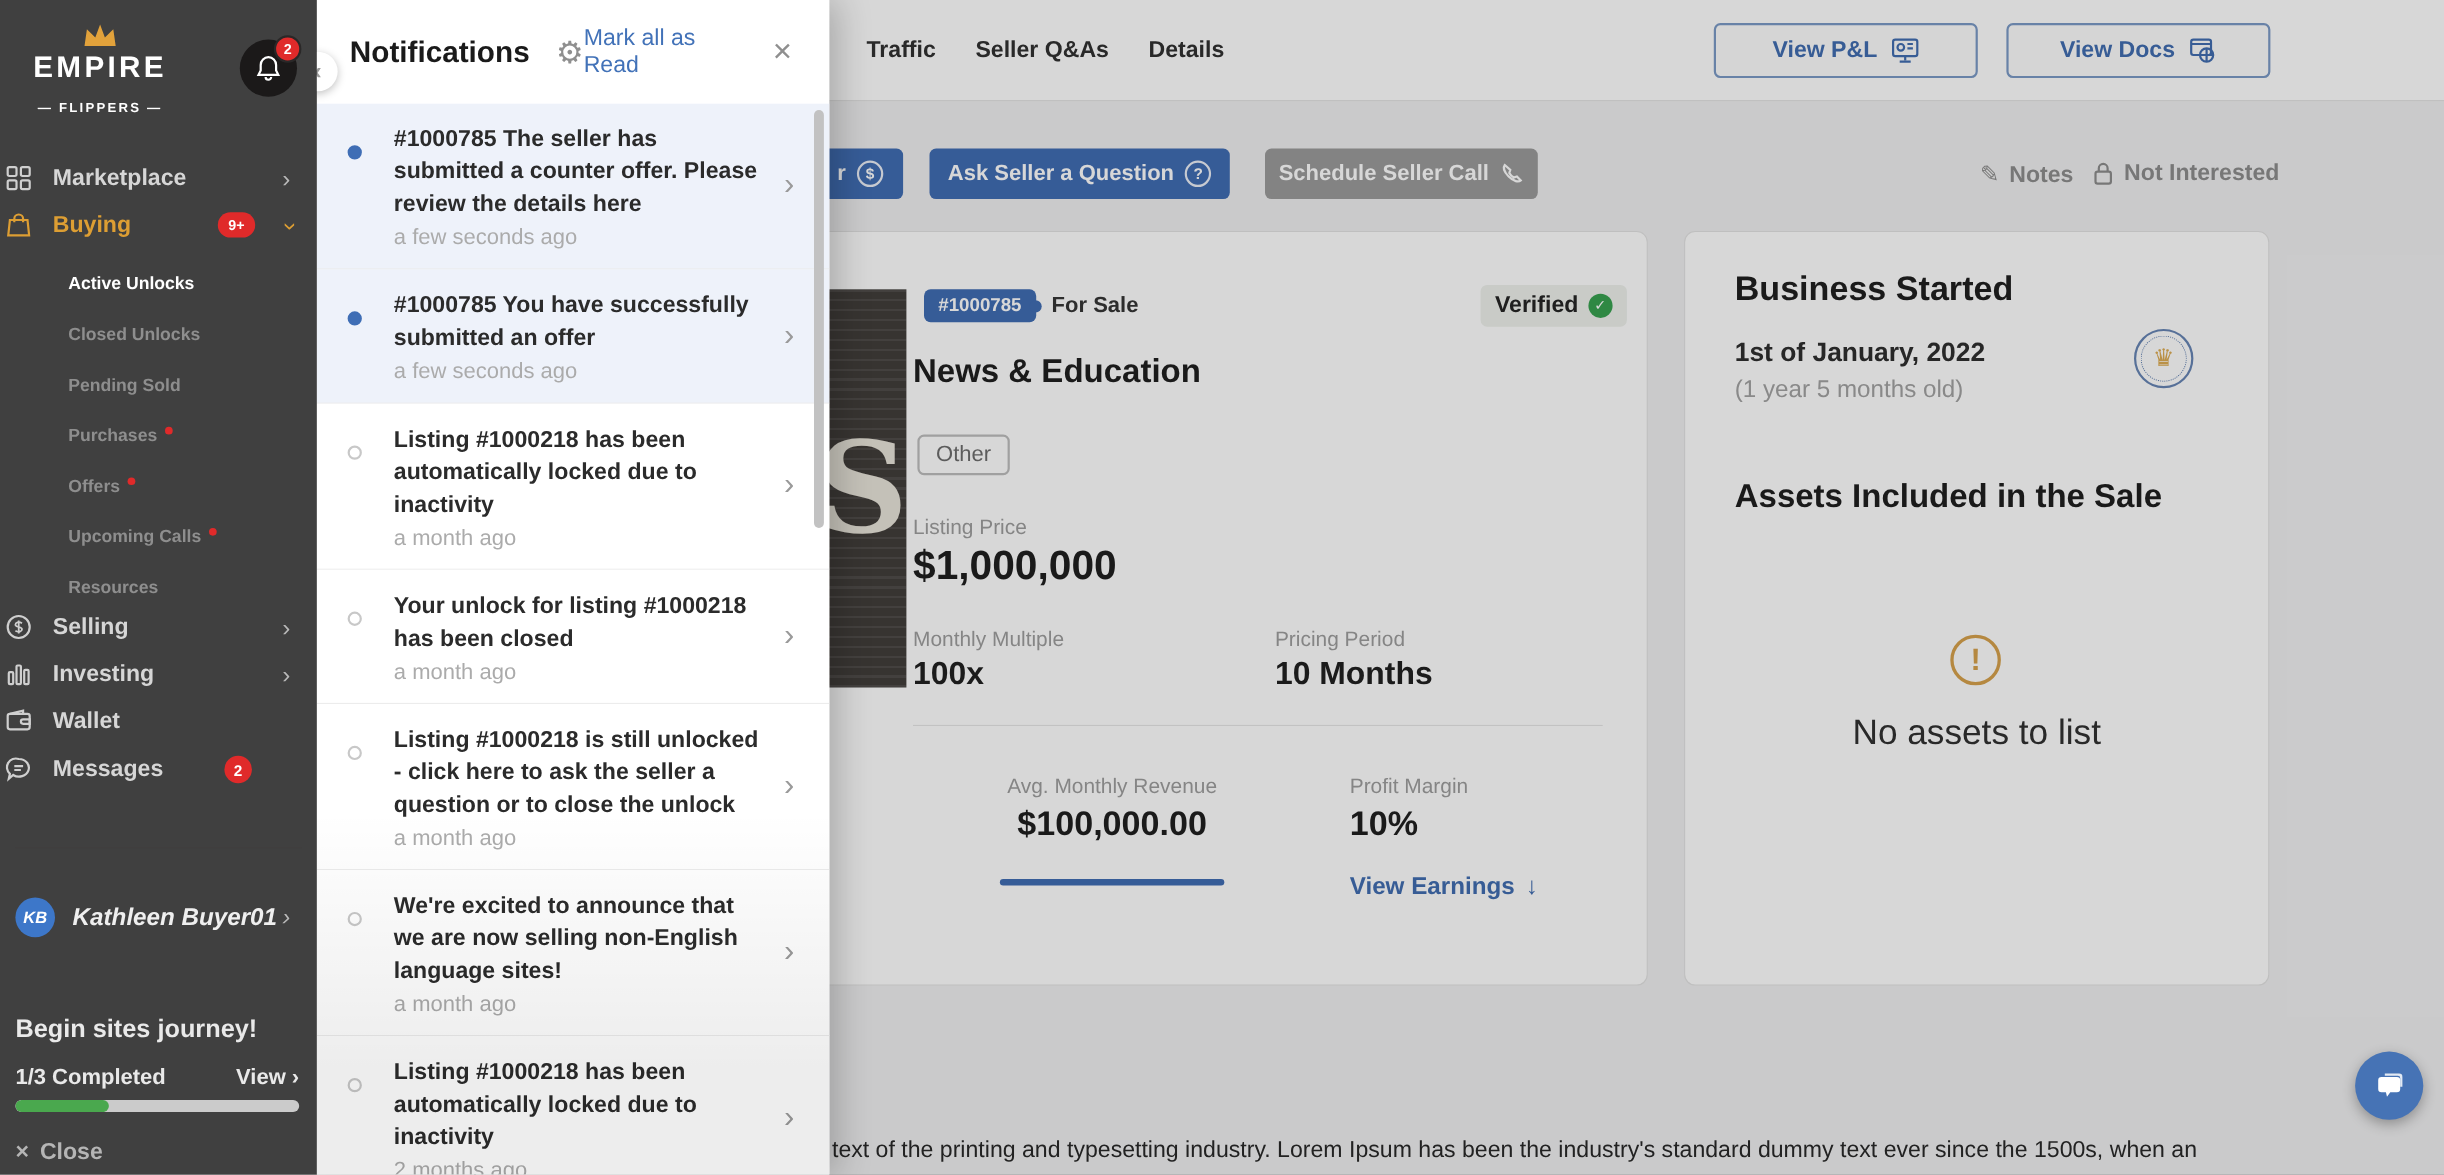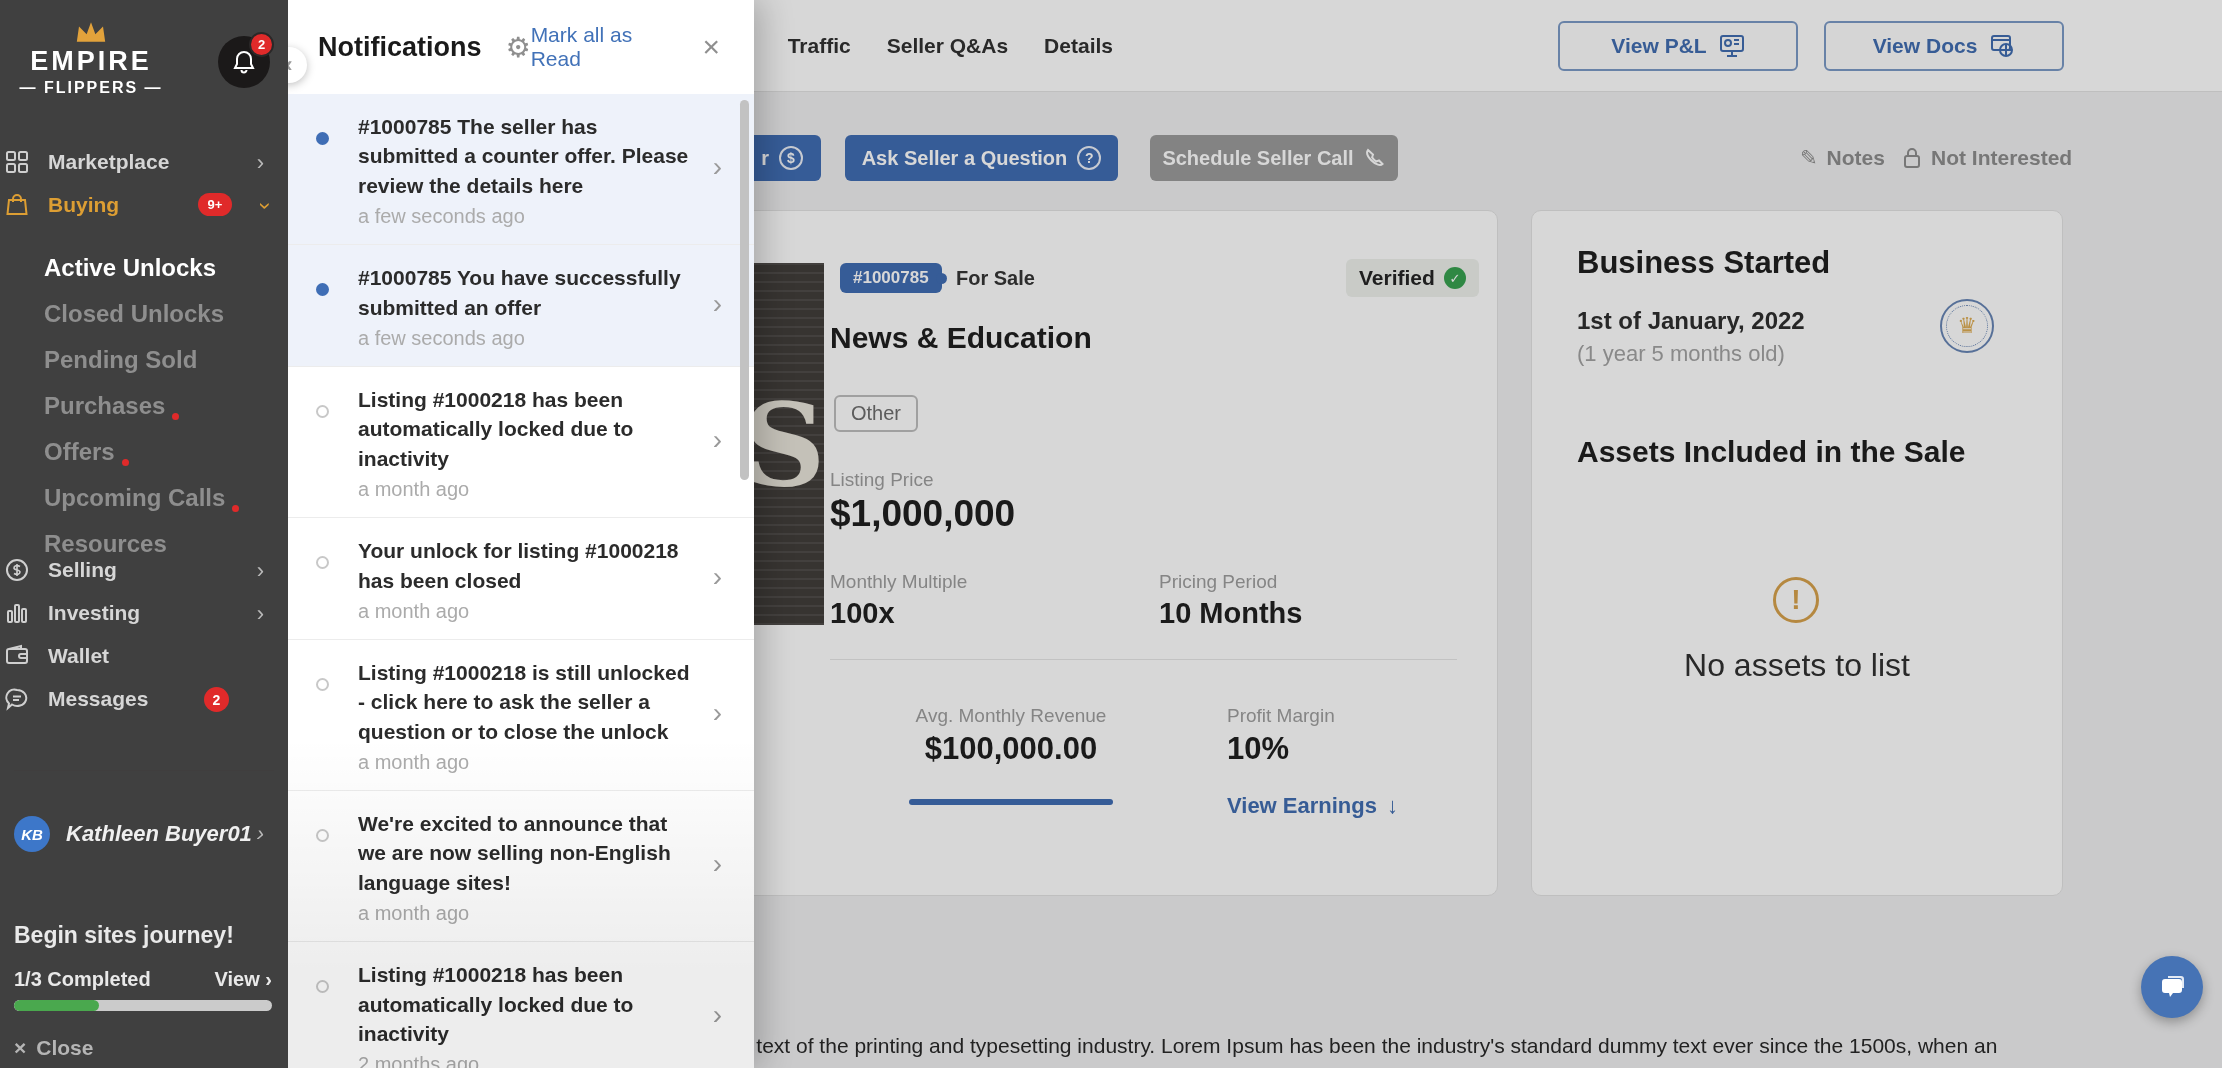--- a/index.html
+++ b/index.html
@@ -65,32 +65,32 @@
   .ntext { font-size:21px; font-weight:700; color:#2b2b2b; line-height:1.4; width:342px; }
   .ntime { margin-top:5px; font-size:20px; color:#ababab; }
   .nchev { position:absolute; right:32px; top:50%; transform:translateY(-55%); font-size:28px; color:#9a9a9a; }
   .pfade { position:absolute; left:0; right:0; bottom:0; height:330px; background:linear-gradient(180deg,rgba(0,0,0,0) 0%,rgba(0,0,0,.07) 70%); pointer-events:none; }
   .pscroll { position:absolute; right:5px; top:100px; width:9px; height:380px; background:#c2c2c2; border-radius:5px; }
 
   
   .sidebar { position:absolute; left:0; top:0; width:288px; height:1068px; background:#404040; z-index:20; color:#d6d6d6; }
   .logo { position:absolute; left:16px; top:20px; width:150px; text-align:center; color:#fff; }
   .logo .l1 { font-size:27px; font-weight:800; letter-spacing:3px; margin-top:2px; }
-  .logo .l2 { font-size:16px; font-weight:700; letter-spacing:2px; margin-top:2px; }
+  .logo .l2 { font-size:12px; font-weight:700; letter-spacing:2px; margin-top:14px; }
   .bell-wrap { position:absolute; left:218px; top:36px; width:52px; height:52px; background:#1b1919; border-radius:50%; display:flex; align-items:center; justify-content:center; }
   .bell-badge { position:absolute; right:-4px; top:-4px; width:25px; height:25px; background:#e02a2a; border:2px solid #2a2828; border-radius:50%; color:#fff; font-size:13px; font-weight:700; display:flex; align-items:center; justify-content:center; }
   .nav { position:absolute; left:0; top:150px; right:0; }
   .nrow { position:relative; height:43px; display:flex; align-items:flex-start; padding-left:4px; font-size:21px; font-weight:700; color:#d6d6d6; }
   .nrow .ico { width:26px; margin-right:18px; display:flex; justify-content:center; }
   .nrow .chev { position:absolute; right:24px; color:#b9b9b9; font-size:22px; font-weight:400; }
   .nrow.orange, .nrow.orange .chev { color:#dd9e33; }
   .chev.down { transform:rotate(90deg); right:20px; }
   .nbadge { position:absolute; right:56px; min-width:34px; height:23px; padding:0 7px; background:#e02a2a; border-radius:12px; color:#fff; font-size:13px; font-weight:700; display:flex; align-items:center; justify-content:center; }
   .msg-badge { position:absolute; left:204px; width:25px; height:25px; background:#e02a2a; border-radius:50%; color:#fff; font-size:14px; font-weight:700; display:flex; align-items:center; justify-content:center; }
-  .srow { height:46px; display:flex; align-items:flex-end; padding-left:44px; font-size:24px; font-weight:600; color:#8e8e8e; }
+  .srow { height:46px; display:flex; align-items:center; padding-left:62px; font-size:16px; font-weight:600; color:#8e8e8e; }
   .srow.active { color:#ffffff; font-weight:700; }
   .rdot { width:7px; height:7px; background:#e02a2a; border-radius:50%; margin:-12px 0 0 7px; }
   .sdivider { position:absolute; left:14px; right:14px; top:770px; height:1px; background:#403e3e; }
   .user { position:absolute; left:0; top:808px; right:0; height:52px; display:flex; align-items:center; padding-left:14px;font-style:italic; }
   .avatar { width:36px; height:36px; background:#3d77c9; border-radius:50%; color:#fff; font-size:15px; font-weight:700; display:flex; align-items:center; justify-content:center; }
   .uname { margin-left:16px; font-size:22px; font-weight:700; color:#efefef; }
   .user .chev { position:absolute; right:24px; color:#b9b9b9; font-size:22px; }
   .jtitle { position:absolute; left:14px; top:922px; font-size:23px; font-weight:800; color:#e9e9e9; }
   .jrow { position:absolute; left:14px; right:16px; top:968px; display:flex; justify-content:space-between; font-size:20px; font-weight:700; color:#e9e9e9; }
   .jbar { position:absolute; left:14px; right:16px; top:1000px; height:11px; background:#cbcbcb; border-radius:6px; overflow:hidden; }

